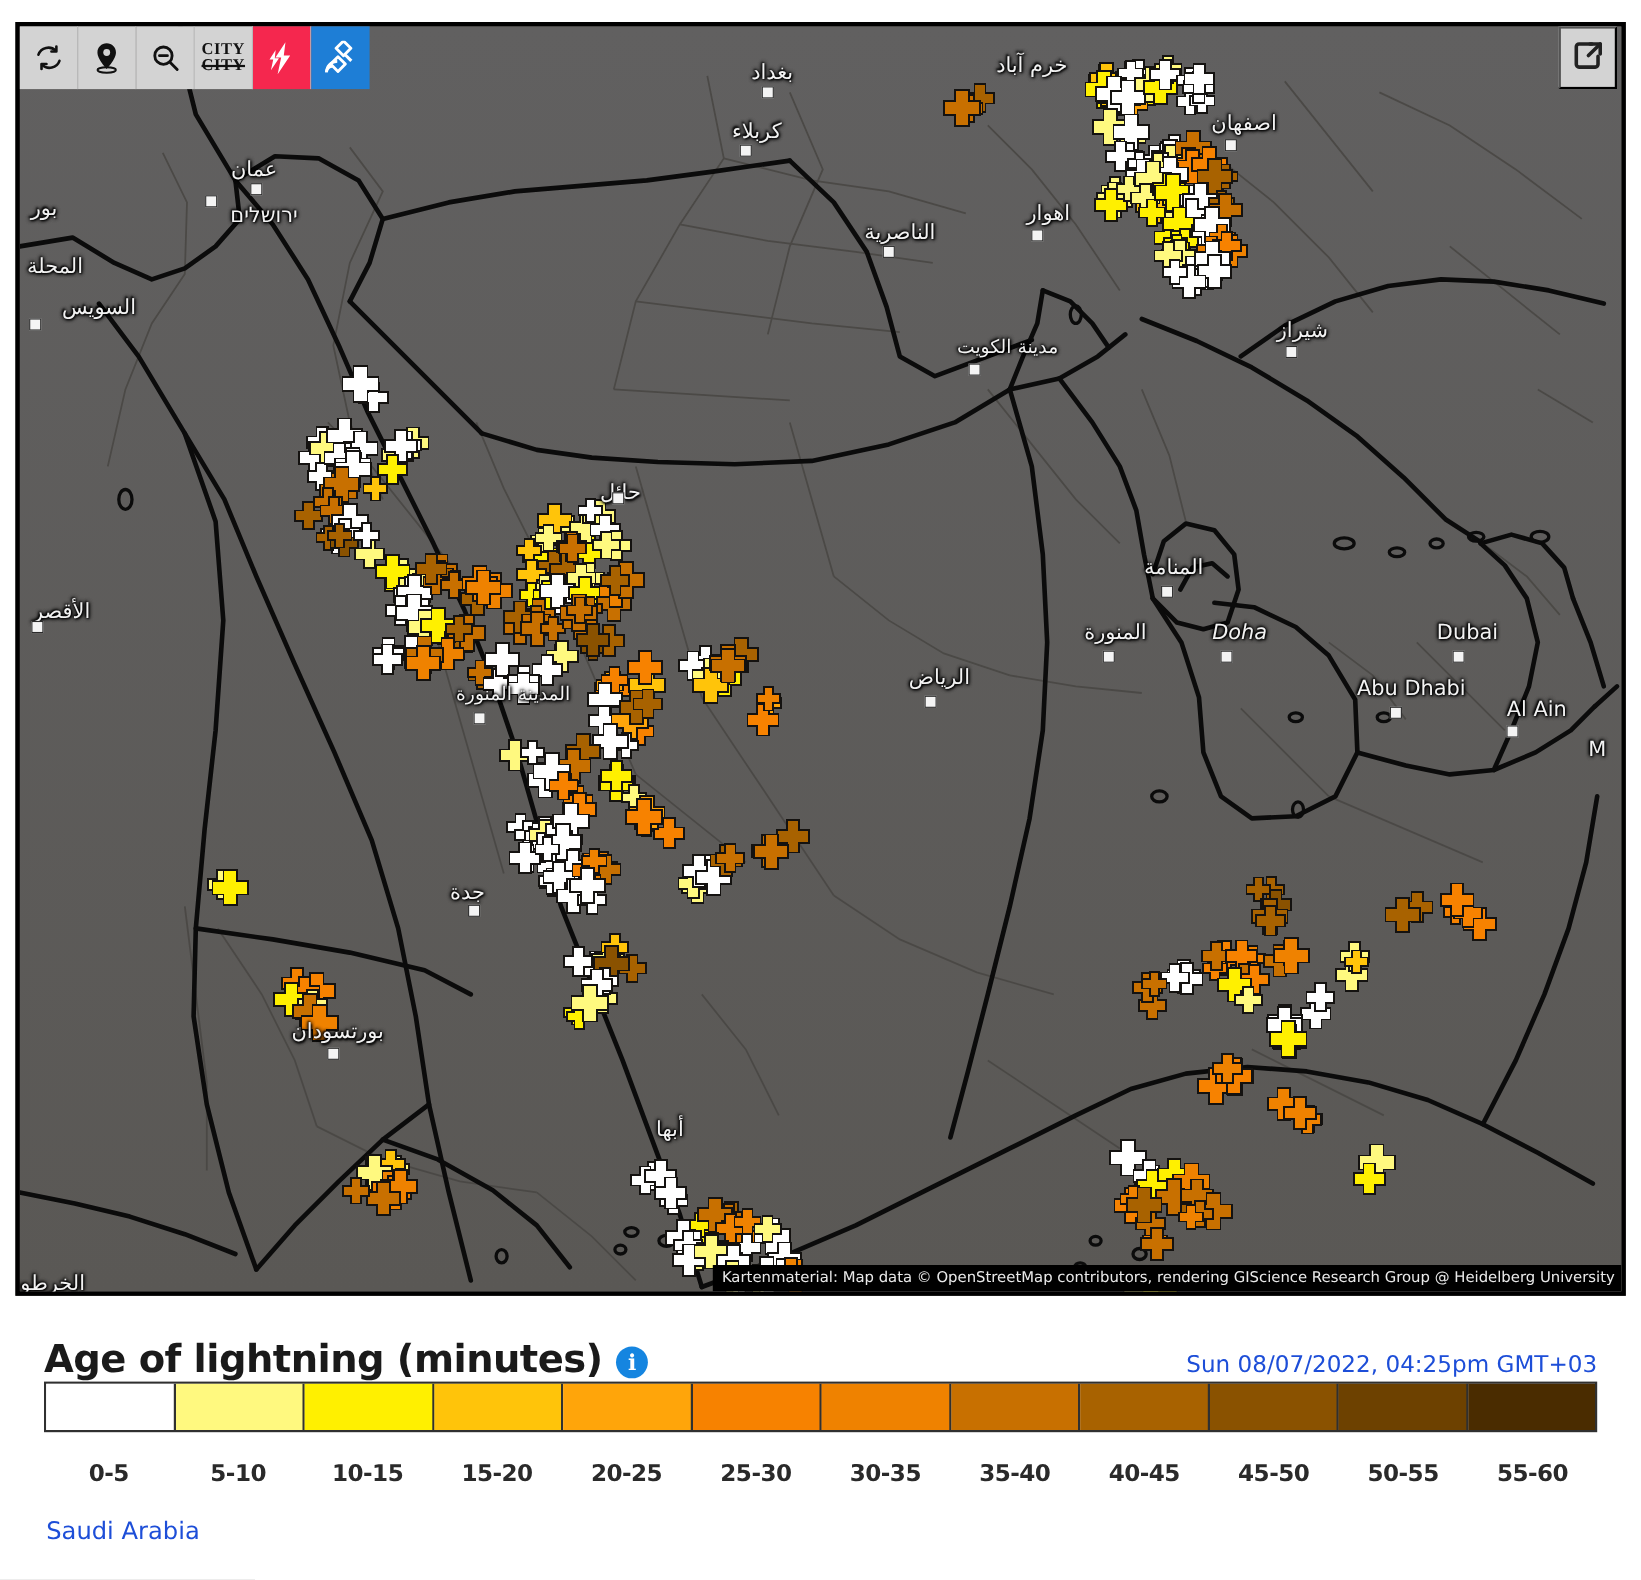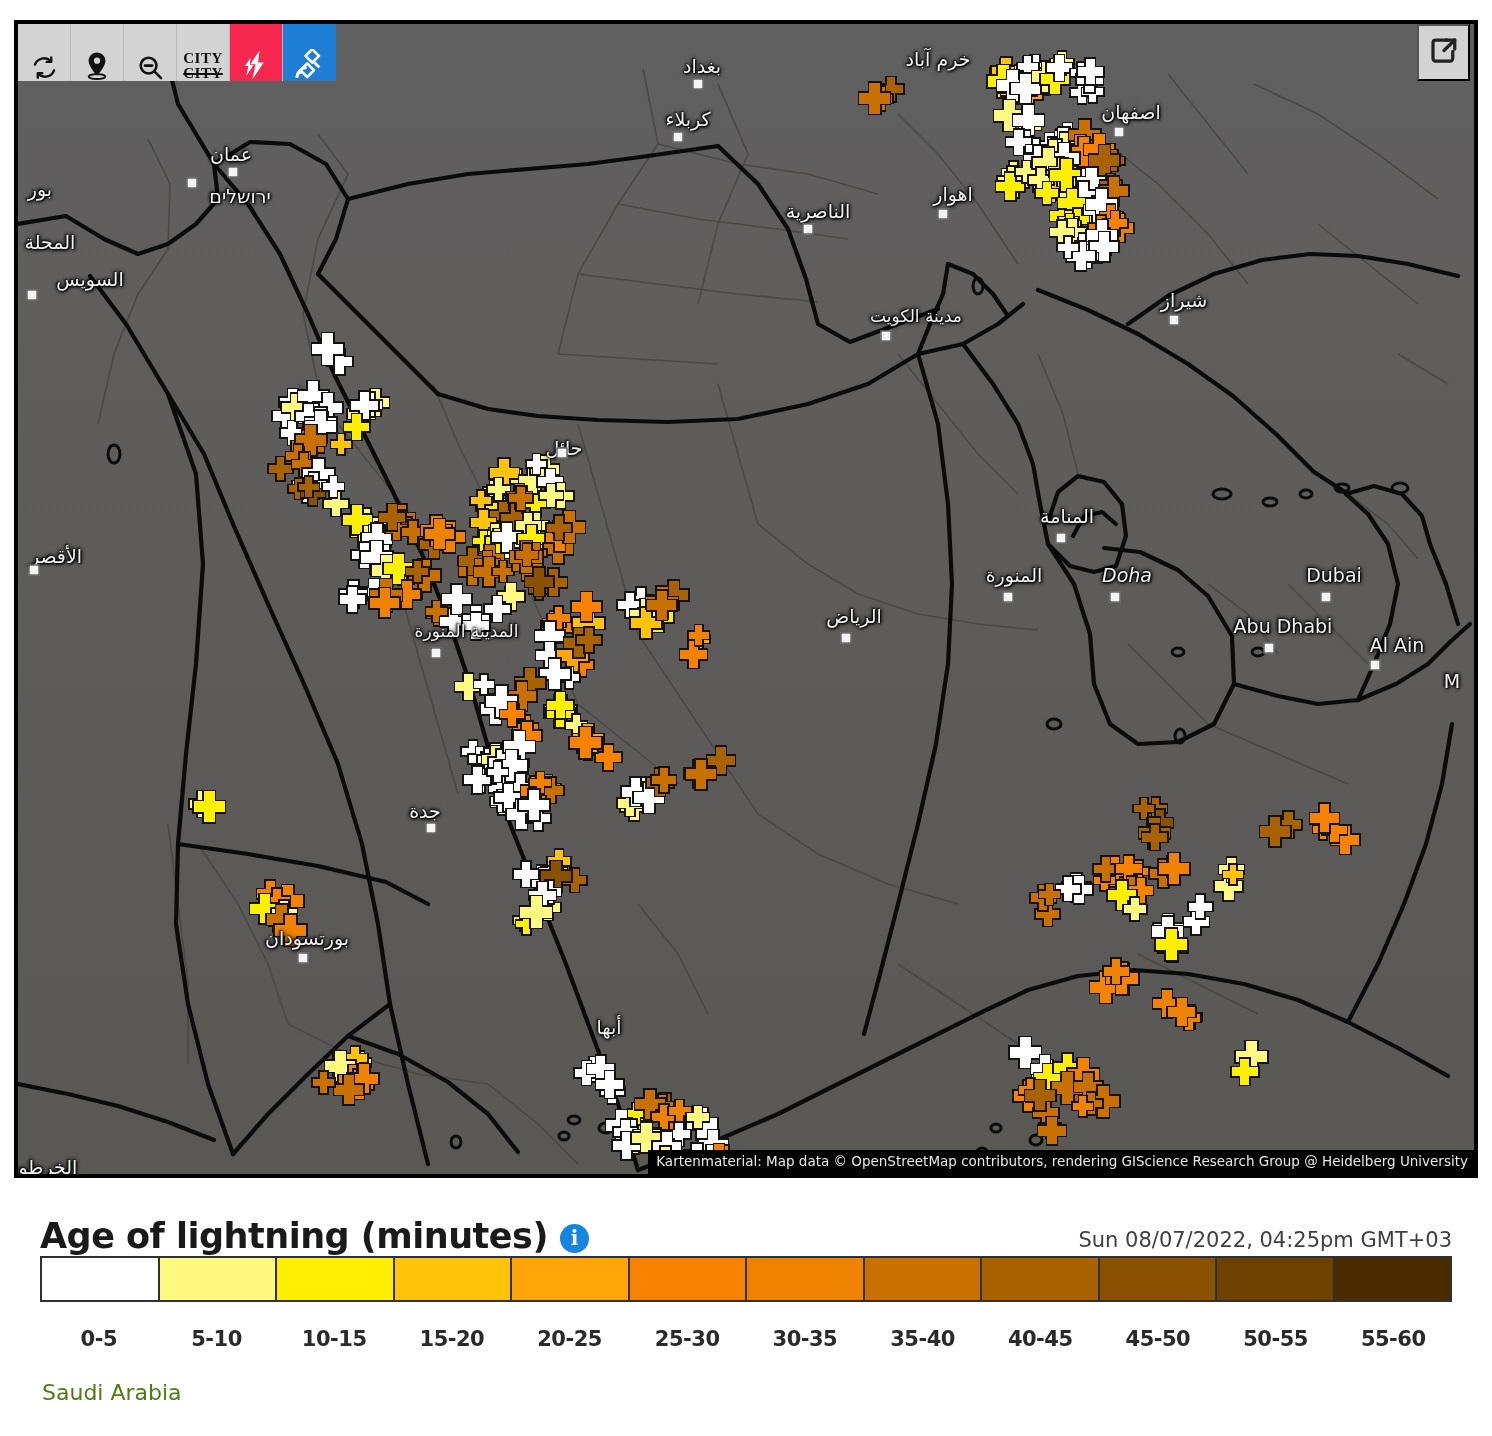--- a/index.html
+++ b/index.html
@@ -25,21 +25,21 @@
   #map-svg { position: absolute; inset: 0; width: 100%; height: 100%; }
 
   
   #toolbar {
     position: absolute; left: 18px; top: 24px;
     display: flex; z-index: 40;
   }
   .tool-btn {
     width: 53px; height: 57px;
     background: #d3d3d3;
-    display: flex; align-items: flex-end; justify-content: center;
+    display: flex; align-items: center; justify-content: center;
     cursor: pointer; border: none;
     border-right: 1px solid #b9b9b9;
   }
   .tool-btn:last-child { border-right: none; }
   .tool-btn.red { background: #f5274e; }
   .tool-btn.blue { background: #1e7ed6; }
   .tool-btn svg { display: block; }
   .citycity {
     font-family: "Liberation Serif", serif;
     font-size: 15px; line-height: 15px; font-weight: 700;
@@ -93,40 +93,40 @@
   }
   #info-icon {
     width: 29px; height: 29px; border-radius: 50%;
     background: #1585e0; color: #fff;
     font-family: "DejaVu Serif", serif; font-weight: 700; font-size: 20px;
     display: flex; align-items: center; justify-content: center; cursor: pointer;
     position: relative; top: 2px;
   }
   #legend-time {
     font-family: "DejaVu Sans", sans-serif;
-    font-size: 21px; color: #404040; padding-bottom: 4px;
+    font-size: 21px; color: #1d4ed8; padding-bottom: 4px;
   }
   #legend-bar { display: flex; width: 100%; height: 46px; border: 2px solid #303030; }
   .swatch { flex: 1 1 0; border-right: 2px solid #303030; }
   .swatch:last-child { border-right: none; }
   #legend-labels { display: flex; width: 100%; margin-top: 9px; }
   .swatch-label {
     flex: 1 1 0; text-align: center;
     font-family: "DejaVu Sans", sans-serif;
     font-size: 21px; font-weight: 700; color: #2a2a2a;
     letter-spacing: -0.5px;
     margin-top: 16px;
   }
 
   
   #footer { position: absolute; left: 0; top: 1372px; width: 1492px; height: 64px; }
   #region-name {
     position: absolute; left: 42px; top: 8px;
     font-family: "DejaVu Sans", sans-serif;
-    font-size: 22px; color: #4d7c0f;
+    font-size: 22px; color: #1d4ed8;
   }
   #brand {
     position: absolute; right: 42px; top: -10px;
     display: flex; align-items: center; gap: 8px;
   }
   #brand-text {
     font-family: "DejaVu Sans", sans-serif;
     font-size: 44px; font-weight: 700; color: #141414;
     letter-spacing: -1.5px;
   }

